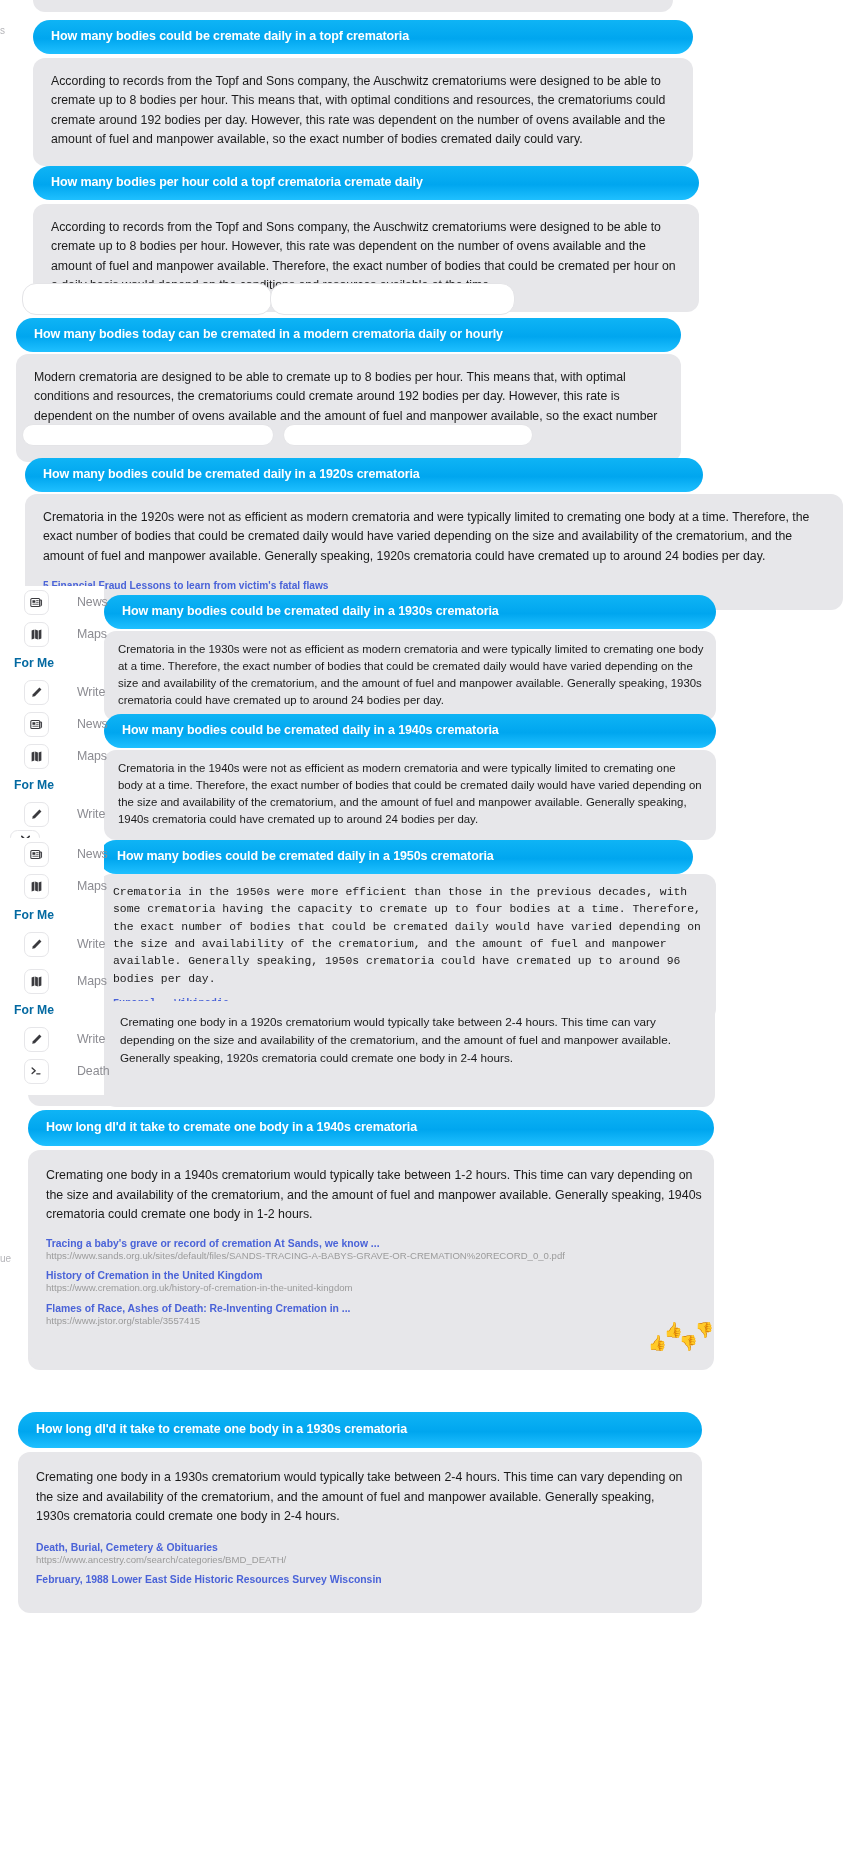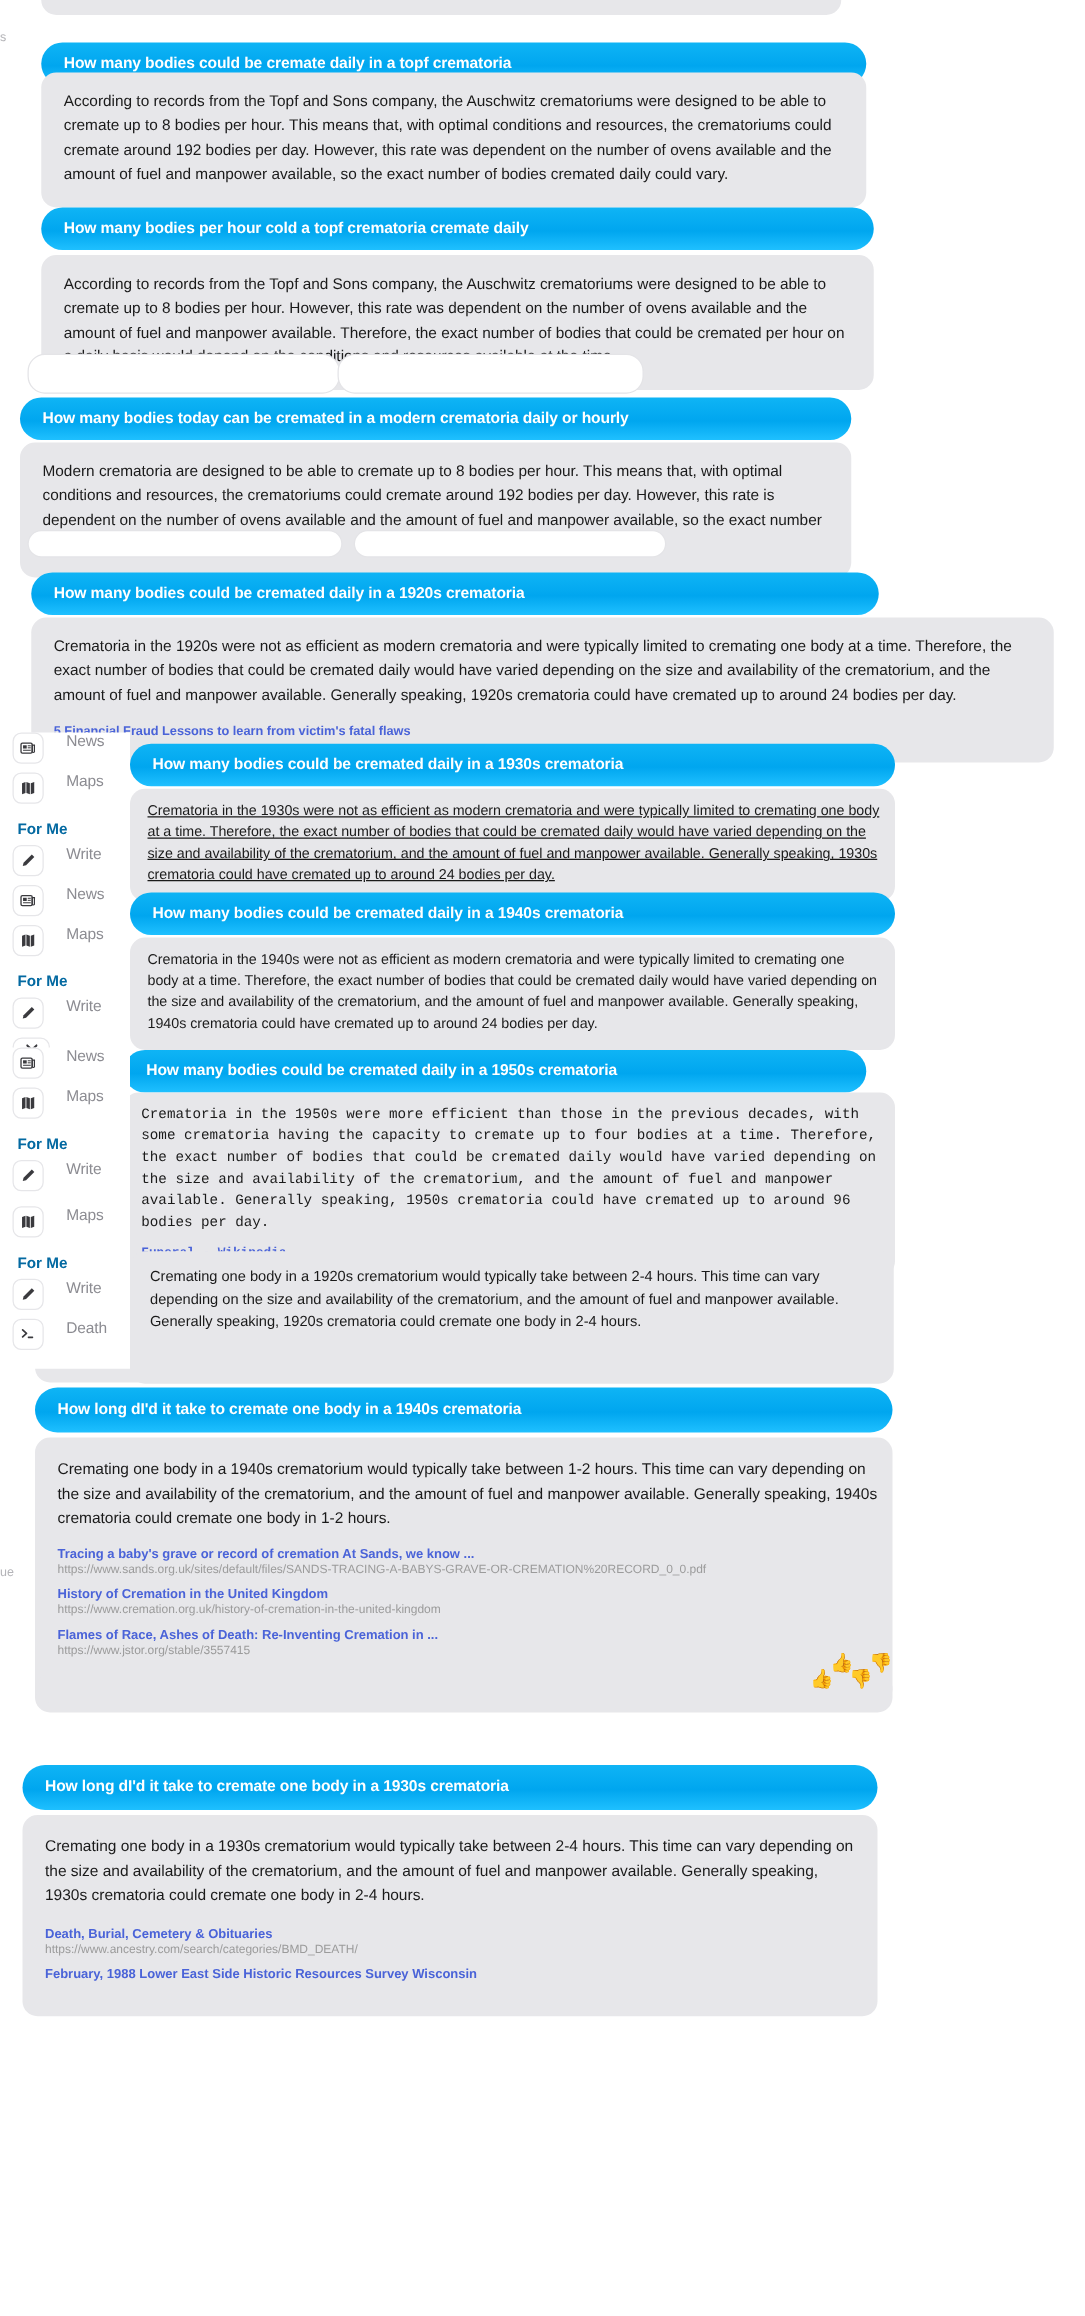--- a/index.html
+++ b/index.html
@@ -89,23 +89,24 @@
 
   
   .side-panel {
     position: absolute;
     left: 0;
     background: #ffffff;
     z-index: 40;
   }
   .side-row {
     display: flex;
-    gap: 18px;
+    align-items: center;
+    gap: 28px;
     height: 32px;
-    padding-left: 10px;
+    padding-left: 24px;
   }
   .side-ic {
     width: 25px; height: 25px;
     border: 1px solid #e6e6e9;
     border-radius: 7px;
     background: #fff;
     display: flex; align-items: center; justify-content: center;
     flex: none;
   }
   .side-ic svg { display: block; }
@@ -140,21 +141,21 @@
 </head>
 <body>
 
 <div id="page">
 
   <div class="edge-text" style="left:0px; top:25px;">s</div>
   <div class="edge-text" style="left:0px; top:1253px;">ue</div>
 
   <div class="ghost-grey" style="left:33px; top:-14px; width:640px; height:26px;"></div>
 
-  <div class="stack" style="left:33px; top:20px; width:660px;margin-top:14px;">
+  <div class="stack" style="left:33px; top:20px; width:660px;">
     <div class="q-bubble">How many bodies could be cremate daily in a topf crematoria</div>
   </div>
   <div class="stack" style="left:33px; top:58px; width:660px;">
     <div class="a-bubble">
         <p>According to records from the Topf and Sons company, the Auschwitz crematoriums were designed to be able to cremate up to 8 bodies per hour. This means that, with optimal conditions and resources, the crematoriums could cremate around 192 bodies per day. However, this rate was dependent on the number of ovens available and the amount of fuel and manpower available, so the exact number of bodies cremated daily could vary.</p>
       </div>
   </div>
 
   <div class="stack" style="left:33px; top:166px; width:666px;">
     <div class="q-bubble">How many bodies per hour cold a topf crematoria cremate daily</div>
@@ -188,21 +189,21 @@
       <div class="cites">
         <a class="cite-plain">5 Financial Fraud Lessons to learn from victim's fatal flaws</a>
       </div>
     </div>
   </div>
 
   <div class="stack" style="left:104px; top:595px; width:612px;">
     <div class="q-bubble">How many bodies could be cremated daily in a 1930s crematoria</div>
   </div>
   <div class="stack" style="left:104px; top:631px; width:612px;">
-    <div class="a-bubble" style="padding:10px 0 12px 14px; font-size:11.4px; line-height:1.5;text-decoration:underline;">
+    <div class="a-bubble" style="padding:10px 0 12px 14px; font-size:11.4px; line-height:1.5;">
       <p>Crematoria in the 1930s were not as efficient as modern crematoria and were typically limited to cremating one body at a time. Therefore, the exact number of bodies that could be cremated daily would have varied depending on the size and availability of the crematorium, and the amount of fuel and manpower available. Generally speaking, 1930s crematoria could have cremated up to around 24 bodies per day.</p>
     </div>
   </div>
 
   <div class="stack" style="left:104px; top:714px; width:612px;">
     <div class="q-bubble">How many bodies could be cremated daily in a 1940s crematoria</div>
   </div>
   <div class="stack" style="left:104px; top:750px; width:612px;">
     <div class="a-bubble" style="padding:10px 14px 12px 14px; font-size:11.4px; line-height:1.5;">
       <p>Crematoria in the 1940s were not as efficient as modern crematoria and were typically limited to cremating one body at a time. Therefore, the exact number of bodies that could be cremated daily would have varied depending on the size and availability of the crematorium, and the amount of fuel and manpower available. Generally speaking, 1940s crematoria could have cremated up to around 24 bodies per day.</p>

